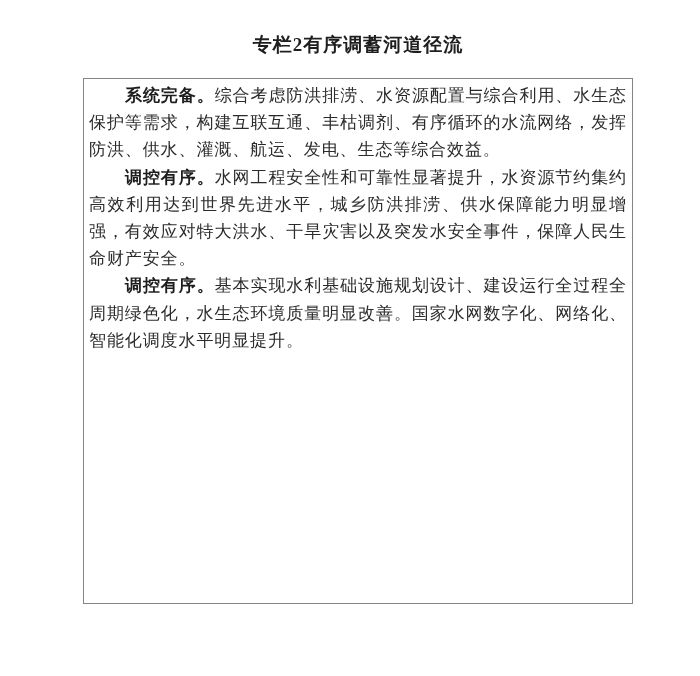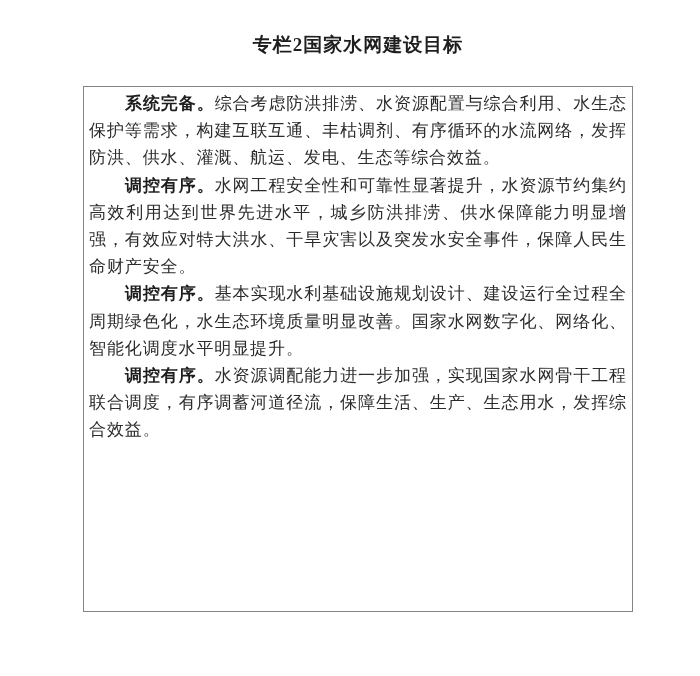--- a/index.html
+++ b/index.html
@@ -24,21 +24,21 @@
     font-size: 19px;
     letter-spacing: 1px;
     color: #1e1e1e;
     white-space: nowrap;
   }
   .doc-title-label {
   }
   .panel {
     position: absolute;
     left: 83px;
-    top: 86px;
+    top: 78px;
     width: 550px;
     height: 526px;
     box-sizing: border-box;
     border: 1px solid #848484;
     padding: 3px 5px;
     background: #ffffff;
   }
   .para {
     margin: 0;
     font-size: 17px;
@@ -53,29 +53,28 @@
     font-weight: bold;
     color: #1d1d1d;
   }
 </style>
 </head>
 <body>
 
 <div class="page">
 
   <div class="doc-title">
-    <span class="doc-title-label">专栏2</span><span class="doc-title-text">国家水网建设目标</span>
+    <span class="doc-title-label">专栏2</span><span class="doc-title-text">有序调蓄河道径流</span>
   </div>
 
   <div class="panel">
 
     <p class="para"><span class="lead">系统完备。</span><span class="body-text">综合考虑防洪排涝、水资源配置与综合利用、水生态保护等需求，构建互联互通、丰枯调剂、有序循环的水流网络，发挥防洪、供水、灌溉、航运、发电、生态等综合效益。</span></p>
 
     <p class="para"><span class="lead">调控有序。</span><span class="body-text">水网工程安全性和可靠性显著提升，水资源节约集约高效利用达到世界先进水平，城乡防洪排涝、供水保障能力明显增强，有效应对特大洪水、干旱灾害以及突发水安全事件，保障人民生命财产安全。</span></p>
 
 
     <p class="para"><span class="lead">调控有序。</span><span class="body-text">基本实现水利基础设施规划设计、建设运行全过程全周期绿色化，水生态环境质量明显改善。国家水网数字化、网络化、智能化调度水平明显提升。</span></p>
 
 
-    <p class="para"><span class="lead">调控有序。</span><span class="body-text">水资源调配能力进一步加强，实现国家水网骨干工程联合调度，有序调蓄河道径流，保障生活、生产、生态用水，发挥综合效益。</span></p>
 
   </div>
 </div>
 
 </body></html>

